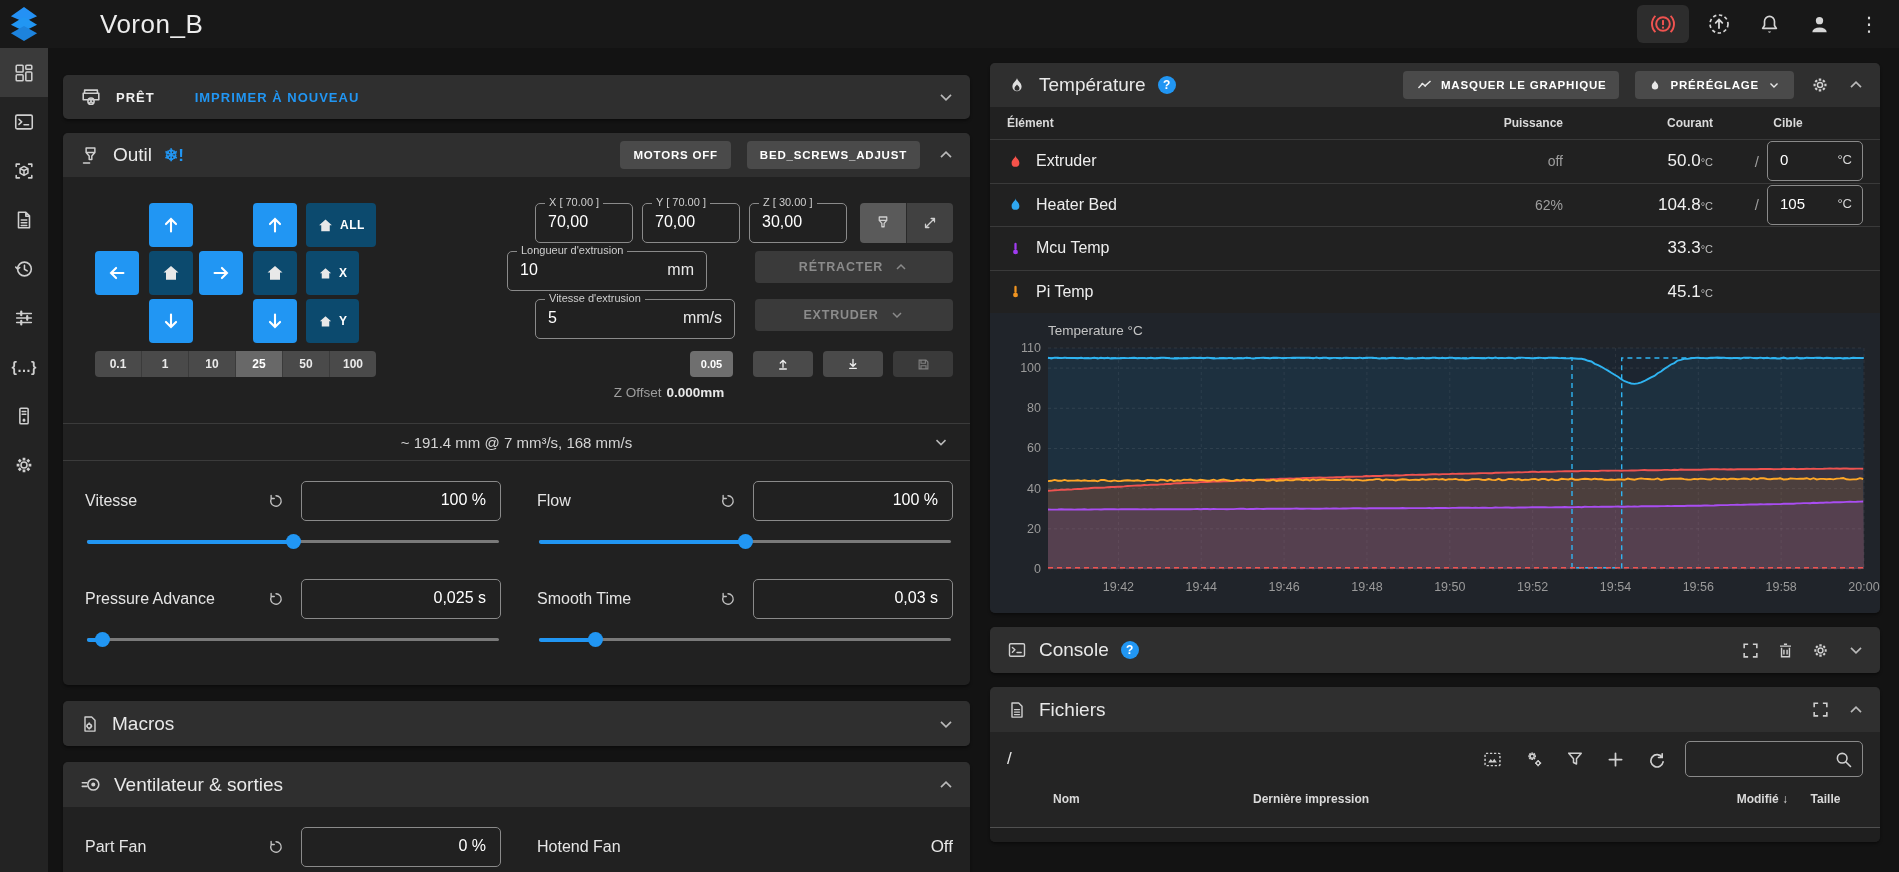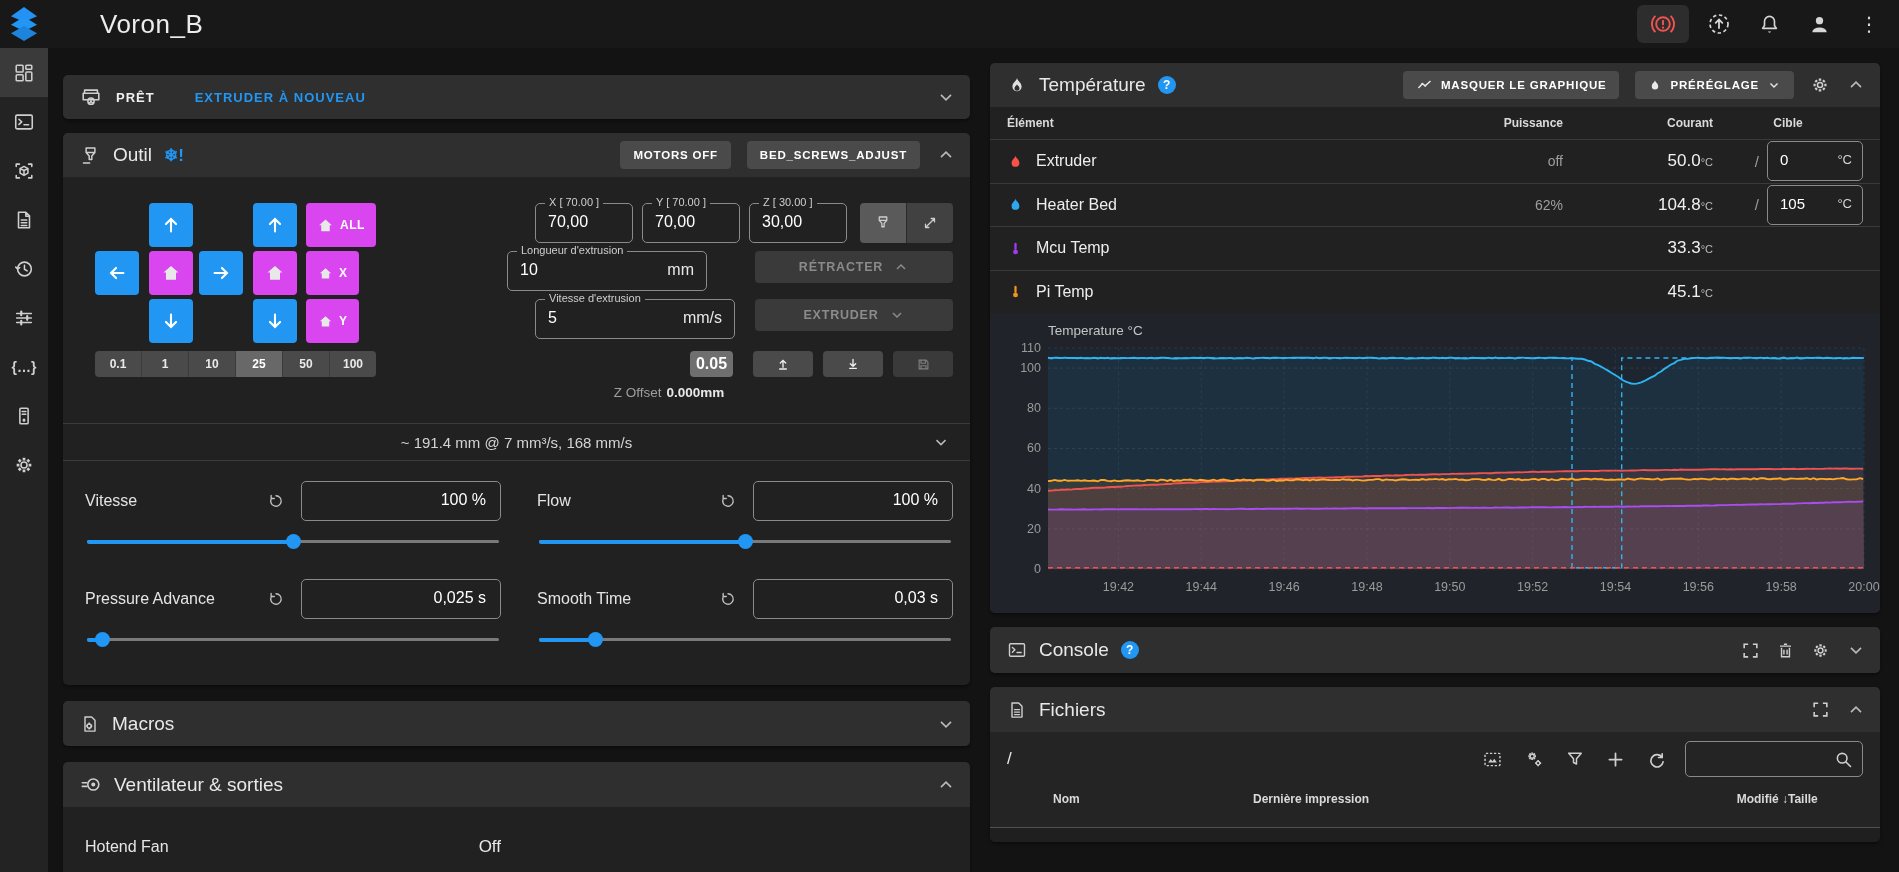--- a/index.html
+++ b/index.html
@@ -45,21 +45,21 @@
 
   
   #status-card { height:44px; background:#2f2f2f; border-radius:5px; display:flex; align-items:center; padding:0 17px; gap:14px; position:relative; }
   #status-state { font-size:13px; font-weight:700; letter-spacing:1px; color:#f0f0f0; }
   #status-action { font-size:13px; font-weight:700; letter-spacing:1px; color:#2196f3; margin-left:26px; cursor:pointer; }
 
   
   #tool-card { height:552px; position:relative; }
   .jog-btn { position:absolute; width:44px; height:44px; border-radius:4px; border:none; cursor:pointer;
     display:flex; align-items:center; justify-content:center; }
-  .jog-blue { background:#2196f3; } .jog-grey { background:#d946ef; }
+  .jog-blue { background:#2196f3; } .jog-grey { background:#0c4a6e; }
   .jog-wide { width:70px; gap:6px; color:#fff; font-size:12px; font-weight:700; letter-spacing:.5px; }
   .jog-mid  { width:53px; gap:6px; color:#fff; font-size:12px; font-weight:700; }
   #increments { position:absolute; left:32px; top:218px; width:281px; height:26px; display:flex; border-radius:4px; overflow:hidden; }
   .inc-btn { flex:1; background:#4a4a4a; border:none; border-right:1px solid #3b3b3b; color:#eaeaea; font-size:12px; font-weight:700; cursor:pointer; font-family:inherit; }
   .inc-btn:last-child { border-right:none; }
   .inc-btn.sel { background:#686868; color:#fff; }
   .abs { position:absolute; }
   .act-btn { border:none; border-radius:4px; cursor:pointer; display:flex; align-items:center; justify-content:center; font-family:inherit; }
   #toggle-group { position:absolute; left:797px; top:70px; width:93px; height:40px; display:flex; border-radius:4px; overflow:hidden; }
   #toggle-group .tg { flex:1; display:flex; align-items:center; justify-content:center; cursor:pointer; }
@@ -105,21 +105,21 @@
 
   
   #console-card .card-header { height:46px; background:#2f2f2f; }
   #files-toolbar { height:54px; display:flex; align-items:center; padding:0 17px; background:#242424; }
   #files-path { font-size:17px; color:#e8e8e8; flex:1; }
   .ftb-icons { display:flex; align-items:center; gap:20px; }
   #file-search { position:relative; width:178px; height:36px; border:1px solid #8a8a8a; border-radius:5px; margin-left:18px; }
   #file-search svg { position:absolute; right:8px; top:7px; }
   #files-cols { display:grid; grid-template-columns:46px 200px 1fr 110px 75px; align-items:center; height:42px; padding:0 17px 16px 17px;
     font-size:12px; font-weight:700; color:#dadada; border-bottom:1px solid #505050; background:#242424; }
-  #files-cols .modif { text-align:right; } #files-cols .taille { text-align:left; }
+  #files-cols .modif { text-align:right; } #files-cols .taille { text-align:center; }
   #files-rows { height:14px; background:#1f1f1f; }
   .help { width:18px; height:18px; border-radius:50%; background:#2196f3; color:#fff; font-size:12px; font-weight:700;
     display:inline-flex; align-items:center; justify-content:center; cursor:pointer; }
   .snow { color:#2196f3; font-size:17px; font-weight:700; }
 </style>
 </head>
 <body>
 
 <div id="topbar">
   <div id="logo-cell">
@@ -225,21 +225,21 @@
 <div id="main">
 
   <div id="col-left">
     <div id="status-card" class="card">
       <svg width="22" height="22" viewBox="0 0 24 24" class="ico">
         <path d="M5 8 V4.5 h14 V8 M3.5 8 h17 v7 h-17 Z"></path>
         <circle cx="12" cy="16.5" r="3.4"></circle>
           <path d="M12 14.8 v2.2 M10.5 18.3 l1.5 -1.3 1.5 1.3"></path>
       </svg>
       <span id="status-state">PRÊT</span>
-      <span id="status-action">EXTRUDER À NOUVEAU</span>
+      <span id="status-action">IMPRIMER À NOUVEAU</span>
       <div class="hdr-right">
           <svg class="chev" width="20" height="20" viewBox="0 0 24 24">
             <path d="M6 9.5 l6 6 6-6" fill="none" stroke="#b9b9b9" stroke-width="2"></path>
           </svg>
         </div>
     </div>
 
     <div class="gap14"></div>
 
     <div id="tool-card" class="card">
@@ -368,21 +368,21 @@
         <span class="fval">5</span>
         <span class="fsuf">mm/s</span>
         </div>
       <button class="act-btn big-act abs disabled" style="left:692px; top:166px; width:198px;">
         <span>EXTRUDER</span>
         <svg width="16" height="16" viewBox="0 0 24 24">
             <path d="M6 9 l6 6 6 -6" fill="none" stroke="#8b8b8b" stroke-width="2.2"></path>
           </svg>
         </button>
 
-      <button class="act-btn abs" style="left:627px; top:218px; width:43px; height:26px; background:#6f6f6f; color:#fff; font-size:16px; font-weight:700;">0.05</button>
+      <button class="act-btn abs" style="left:627px; top:218px; width:43px; height:26px; background:#6f6f6f; color:#fff; font-size:11px; font-weight:700;">0.05</button>
       <button class="act-btn abs" style="left:690px; top:218px; width:60px; height:26px; background:#4a4a4a;">
         <svg width="16" height="16" viewBox="0 0 24 24">
             <path d="M12 17 V7 M8 10.5 12 6.5 16 10.5 M7 19.5 h10" fill="none" stroke="#efefef" stroke-width="2" stroke-linecap="round"></path>
           </svg>
         </button>
       <button class="act-btn abs" style="left:760px; top:218px; width:60px; height:26px; background:#4a4a4a;">
         <svg width="16" height="16" viewBox="0 0 24 24">
             <path d="M12 5 V15 M8 11.5 12 15.5 16 11.5 M7 18.5 h10" fill="none" stroke="#efefef" stroke-width="2" stroke-linecap="round"></path>
           </svg>
         </button>
@@ -505,20 +505,33 @@
             <circle cx="14.5" cy="11.5" r="1.4" fill="#cfcfcf"></circle>
         </svg>
         <span class="card-title">Ventilateur &amp; sorties</span>
         <div class="hdr-right">
           <svg class="chev" width="20" height="20" viewBox="0 0 24 24">
               <path d="M6 14.5 l6 -6 6 6" fill="none" stroke="#b9b9b9" stroke-width="2"></path>
             </svg>
         </div>
       </div>
       <div id="fans-body">
+        <div class="factor">
+          <div class="frow">
+            <span class="flab">Part Fan</span>
+            <span class="reset">
+              <svg width="18" height="18" viewBox="0 0 24 24">
+                  <path d="M12 5 a7 7 0 1 1 -6.2 3.7 M5.5 4.5 v4.2 h4.2" fill="none" stroke="#c2c2c2" stroke-width="1.8" stroke-linecap="round"></path>
+                </svg>
+              </span>
+            <div class="field fbox">
+              <span class="fval" style="left:auto; right:14px;">0 %</span>
+              </div>
+          </div>
+        </div>
         <div id="hotend-row">
           <span class="flab">Hotend Fan</span>
           <span id="hotend-val">Off</span>
         </div>
       </div>
     </div>
   </div>
 
   <div id="col-right">
     <div class="card">

